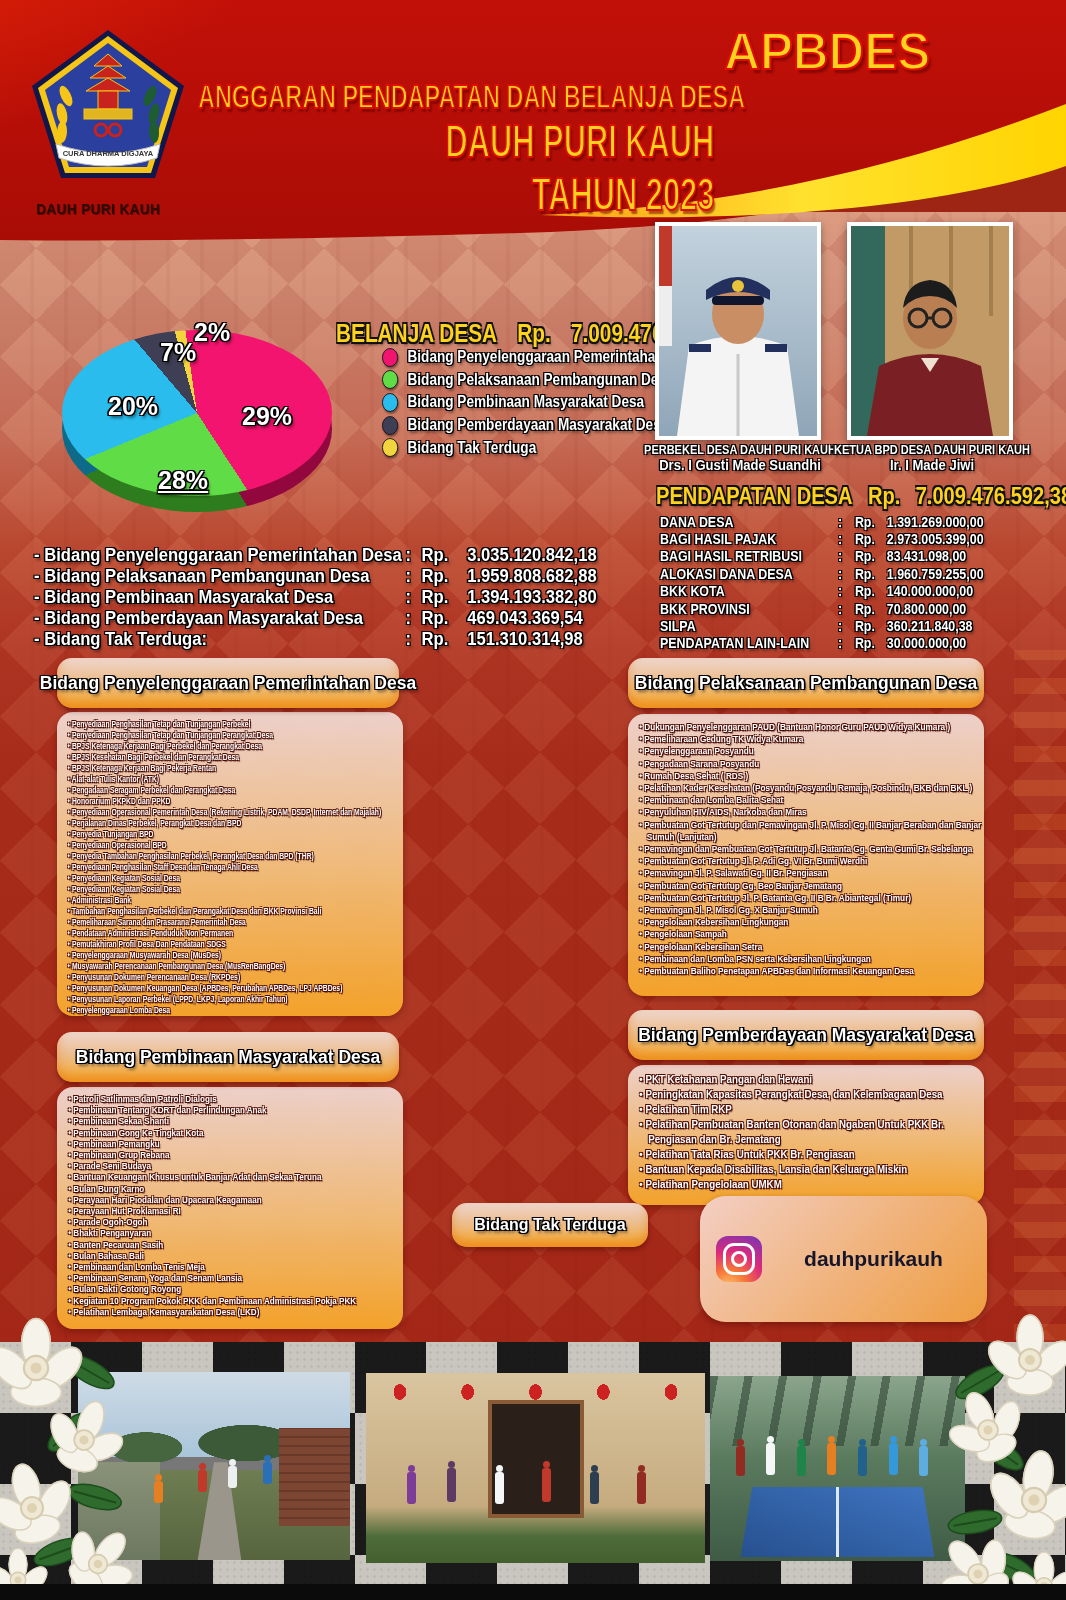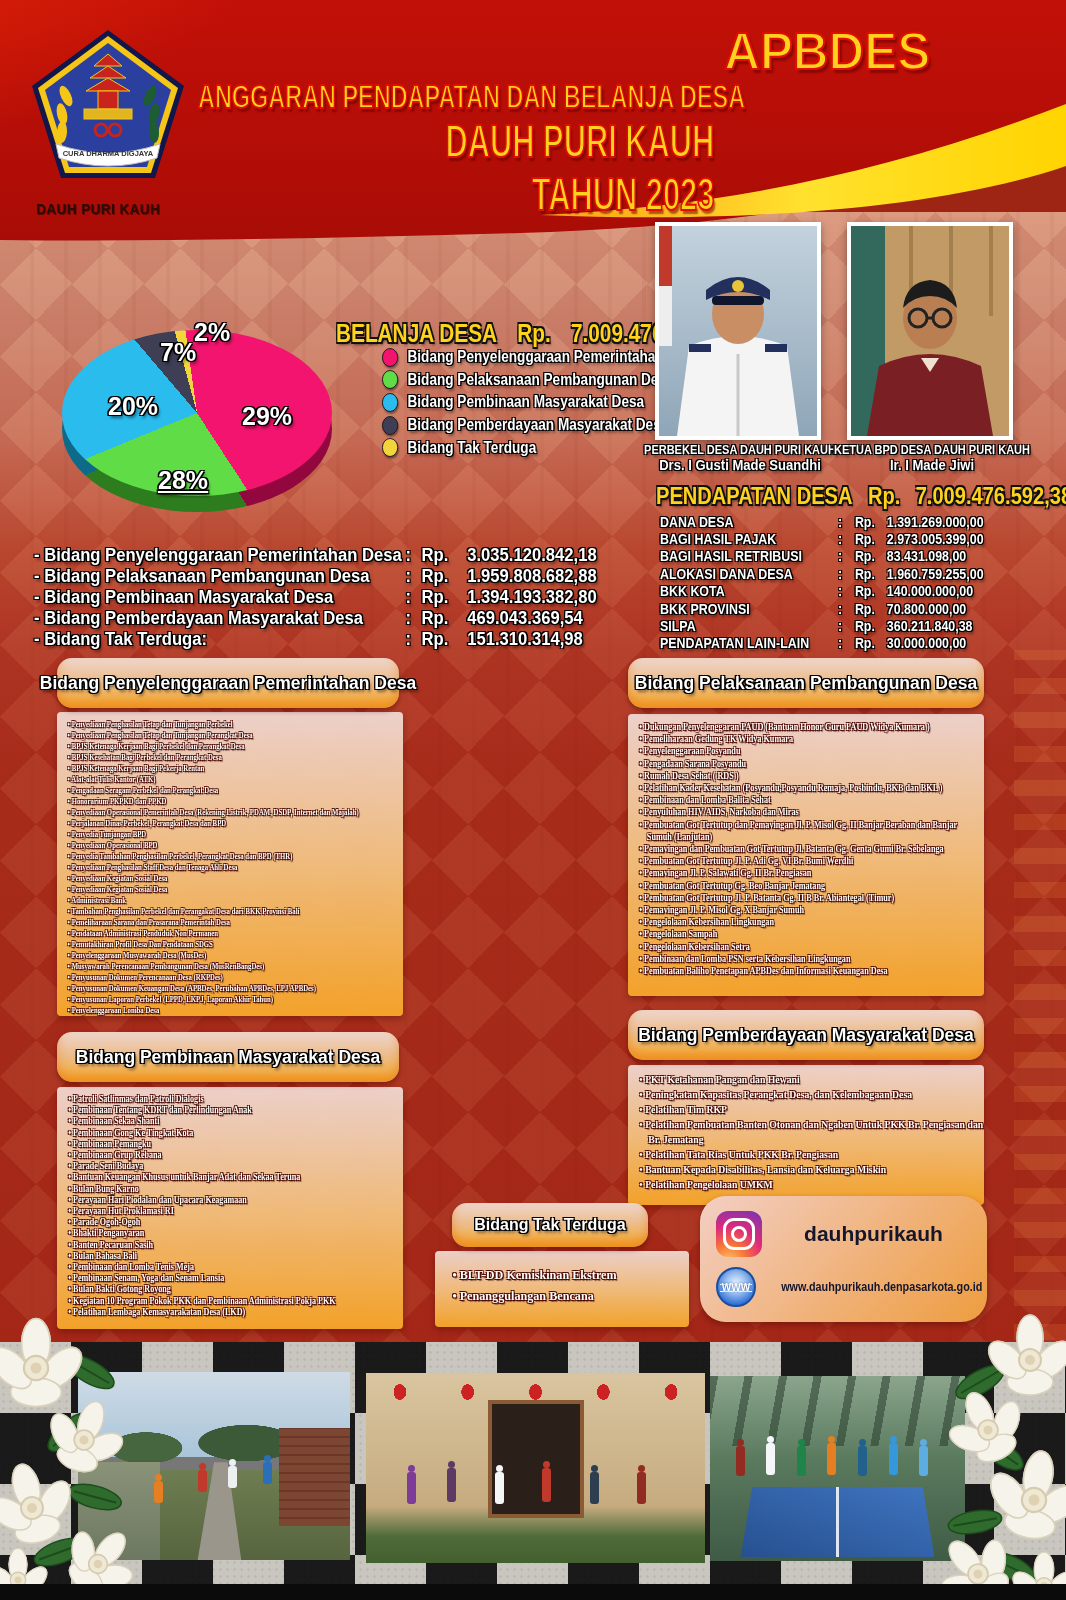--- a/index.html
+++ b/index.html
@@ -84,23 +84,23 @@
   .prow span{font-size:14.8px;}
   .pname{width:212px;flex:none;}
   .pc{width:20px;flex:none;}
   .prp{width:38px;flex:none;}
 
   
   .sec-h{position:absolute;border-radius:15px;z-index:5;display:flex;align-items:center;justify-content:center;
     background:linear-gradient(180deg,#efd6cd 0%,#ecbd8d 45%,#f6a829 100%);
     box-shadow:0 3px 5px rgba(70,5,0,.45), inset 0 -6px 10px rgba(230,120,20,.55);}
   .sec-h span{font-size:17.5px;white-space:nowrap;}
-  .sec-p{position:absolute;border-radius:4px;z-index:4;box-sizing:border-box;padding:7px 6px;overflow:hidden;
+  .sec-p{position:absolute;border-radius:16px;z-index:4;box-sizing:border-box;padding:7px 6px;overflow:hidden;
     background:linear-gradient(180deg, rgba(240,216,210,.95) 0%, rgba(243,191,120,.95) 55%, rgba(246,166,42,.96) 100%);
-    box-shadow:0 3px 6px rgba(70,5,0,.35);font-family:Liberation Serif, serif;}
+    box-shadow:0 3px 6px rgba(70,5,0,.35);}
   .sec-items{margin:0;padding:0 0 0 6px;list-style:none;transform-origin:0 0;}
   .sec-items li::before{content:"• ";}
   .sh1{left:57px;top:658px;width:342px;height:50px;}
   .sp1{left:57px;top:712px;width:346px;height:304px;}
   .sp1 .sec-items{width:130%;transform:scaleX(.77);}
   .sp1 li{font-size:8.8px;line-height:11px;white-space:nowrap;}
   .sh2{left:628px;top:658px;width:356px;height:50px;}
   .sp2{left:628px;top:714px;width:356px;height:282px;}
   .sp2 .sec-items{width:117%;transform:scaleX(.855);}
   .sp2 li{font-size:9.6px;line-height:12.2px;padding-left:9px;text-indent:-9px;}
@@ -553,38 +553,25 @@
         <li>Pelatihan Pembuatan Banten Otonan dan Ngaben Untuk PKK Br. Pengiasan dan Br. Jematang</li>
         <li>Pelatihan Tata Rias Untuk PKK Br. Pengiasan</li>
         <li>Bantuan Kepada Disabilitas, Lansia dan Keluarga Miskin</li>
         <li>Pelatihan Pengelolaan UMKM</li>
       </ul>
   </div>
 
   <div class="sec-h shT">
     <span class="ow">Bidang Tak Terduga</span>
   </div>
-  <div class="sec-p spT">
-    <ul class="sec-items om">
-
-    <li>BLT-DD Kemiskinan Ekstrem</li>
-        <li>Penanggulangan Bencana</li>
-      </ul>
-  </div>
 
   <div class="social">
     <div class="srow">
       <span class="ig-icon"></span>
       <span class="stxt s-ig">dauhpurikauh</span>
-    </div>
-    <div class="srow">
-      <span class="www-icon">
-        <span class="www-label">WWW</span>
-      </span>
-      <span class="stxt s-ww">www.dauhpurikauh.denpasarkota.go.id</span>
     </div>
   </div>
 
   <div class="checker"></div>
 
   <div class="bphoto bp1">
     <div class="sky"></div>
     <div class="trees"></div>
     <div class="ground"></div>
     <div class="water"></div>

